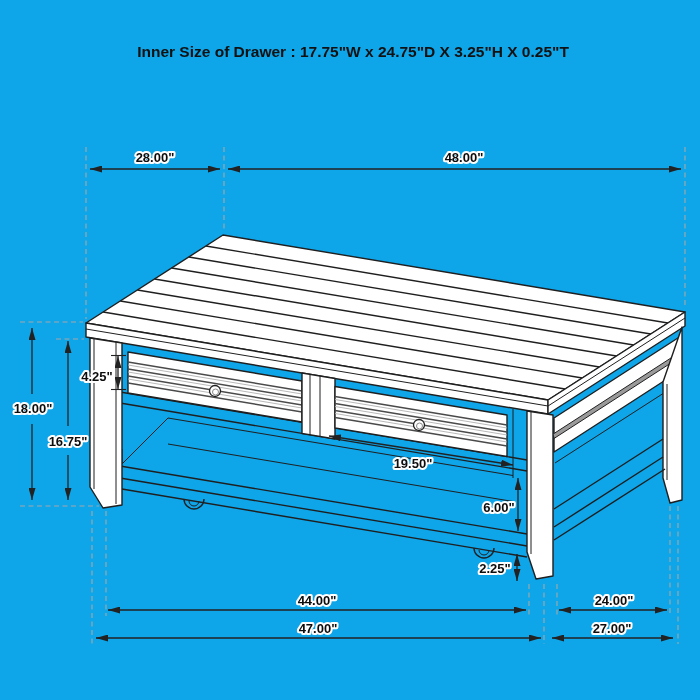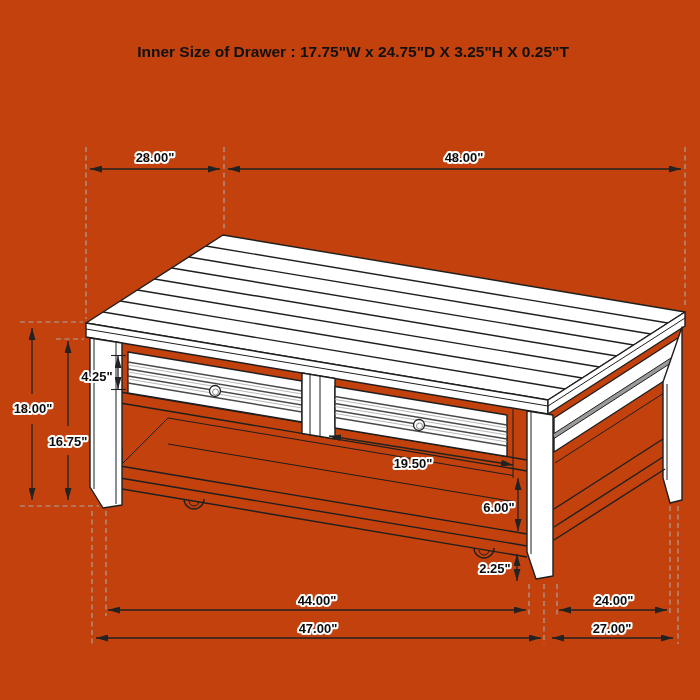--- a/index.html
+++ b/index.html
@@ -1,16 +1,16 @@
 <!DOCTYPE html>
 <html><head>
 <meta charset="utf-8">
 <style>
   html,body{margin:0;padding:0;background:#fff;}
-  #stage{position:relative;width:700px;height:700px;background:#c2410c;overflow:hidden;
+  #stage{position:relative;width:700px;height:700px;background:#0ea5e9;overflow:hidden;
          font-family:"Liberation Sans", sans-serif;}
   svg{display:block;}
   .dimtext{font-family:"Liberation Sans", sans-serif;font-weight:bold;font-size:13px;fill:#0d0d0d;
            text-anchor:middle;paint-order:stroke;stroke:#ffffff;stroke-width:4px;stroke-linejoin:round;}
   .titletext{font-family:"Liberation Sans", sans-serif;font-weight:bold;font-size:15.5px;fill:#111;
              text-anchor:middle;}
   .ext{stroke:#a8a8a8;stroke-width:1.1;stroke-dasharray:5 3.5;fill:none;}
   .dline{stroke:#222;stroke-width:1.3;fill:none;}
   .tk{stroke:#222;stroke-width:1.1;fill:none;}
   .ln{stroke:#1f1f1f;stroke-width:1.4;fill:none;stroke-linejoin:round;}

